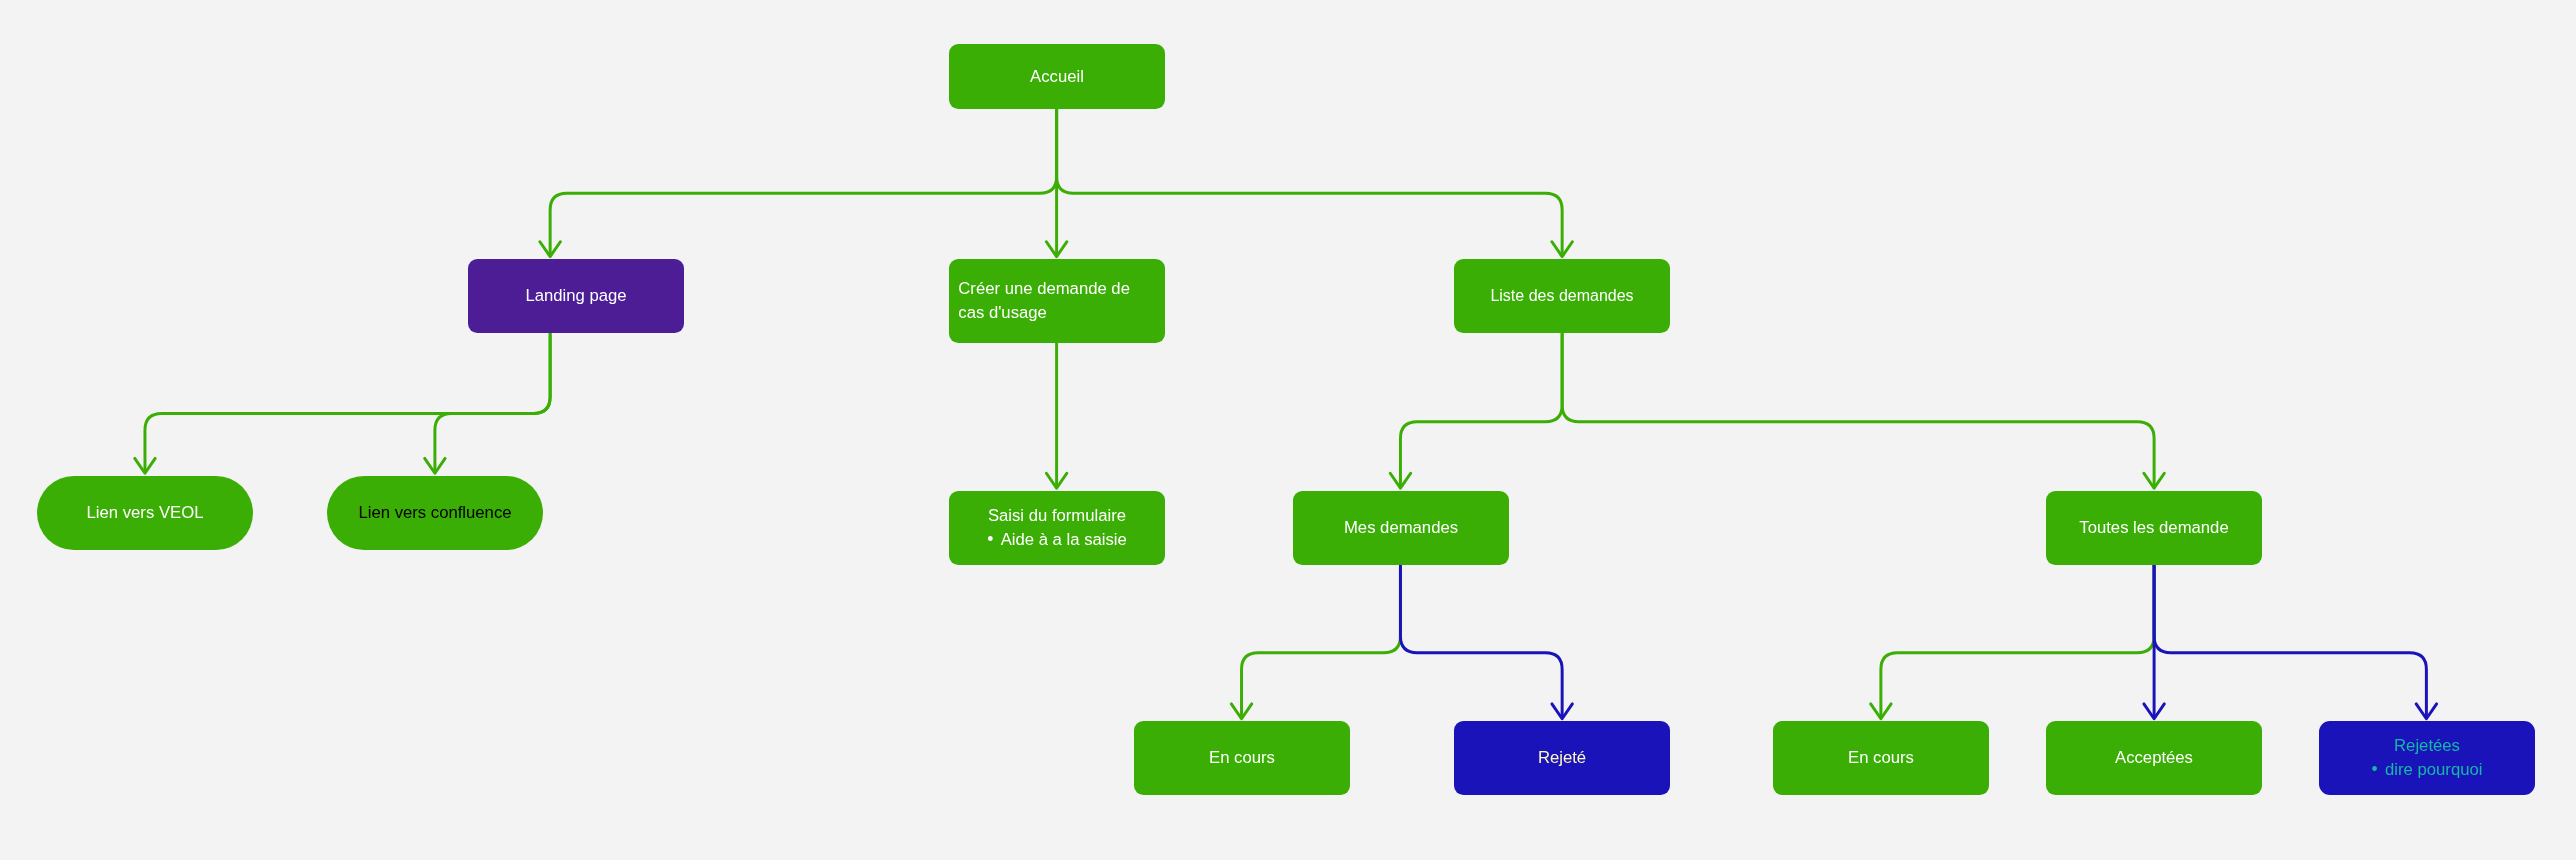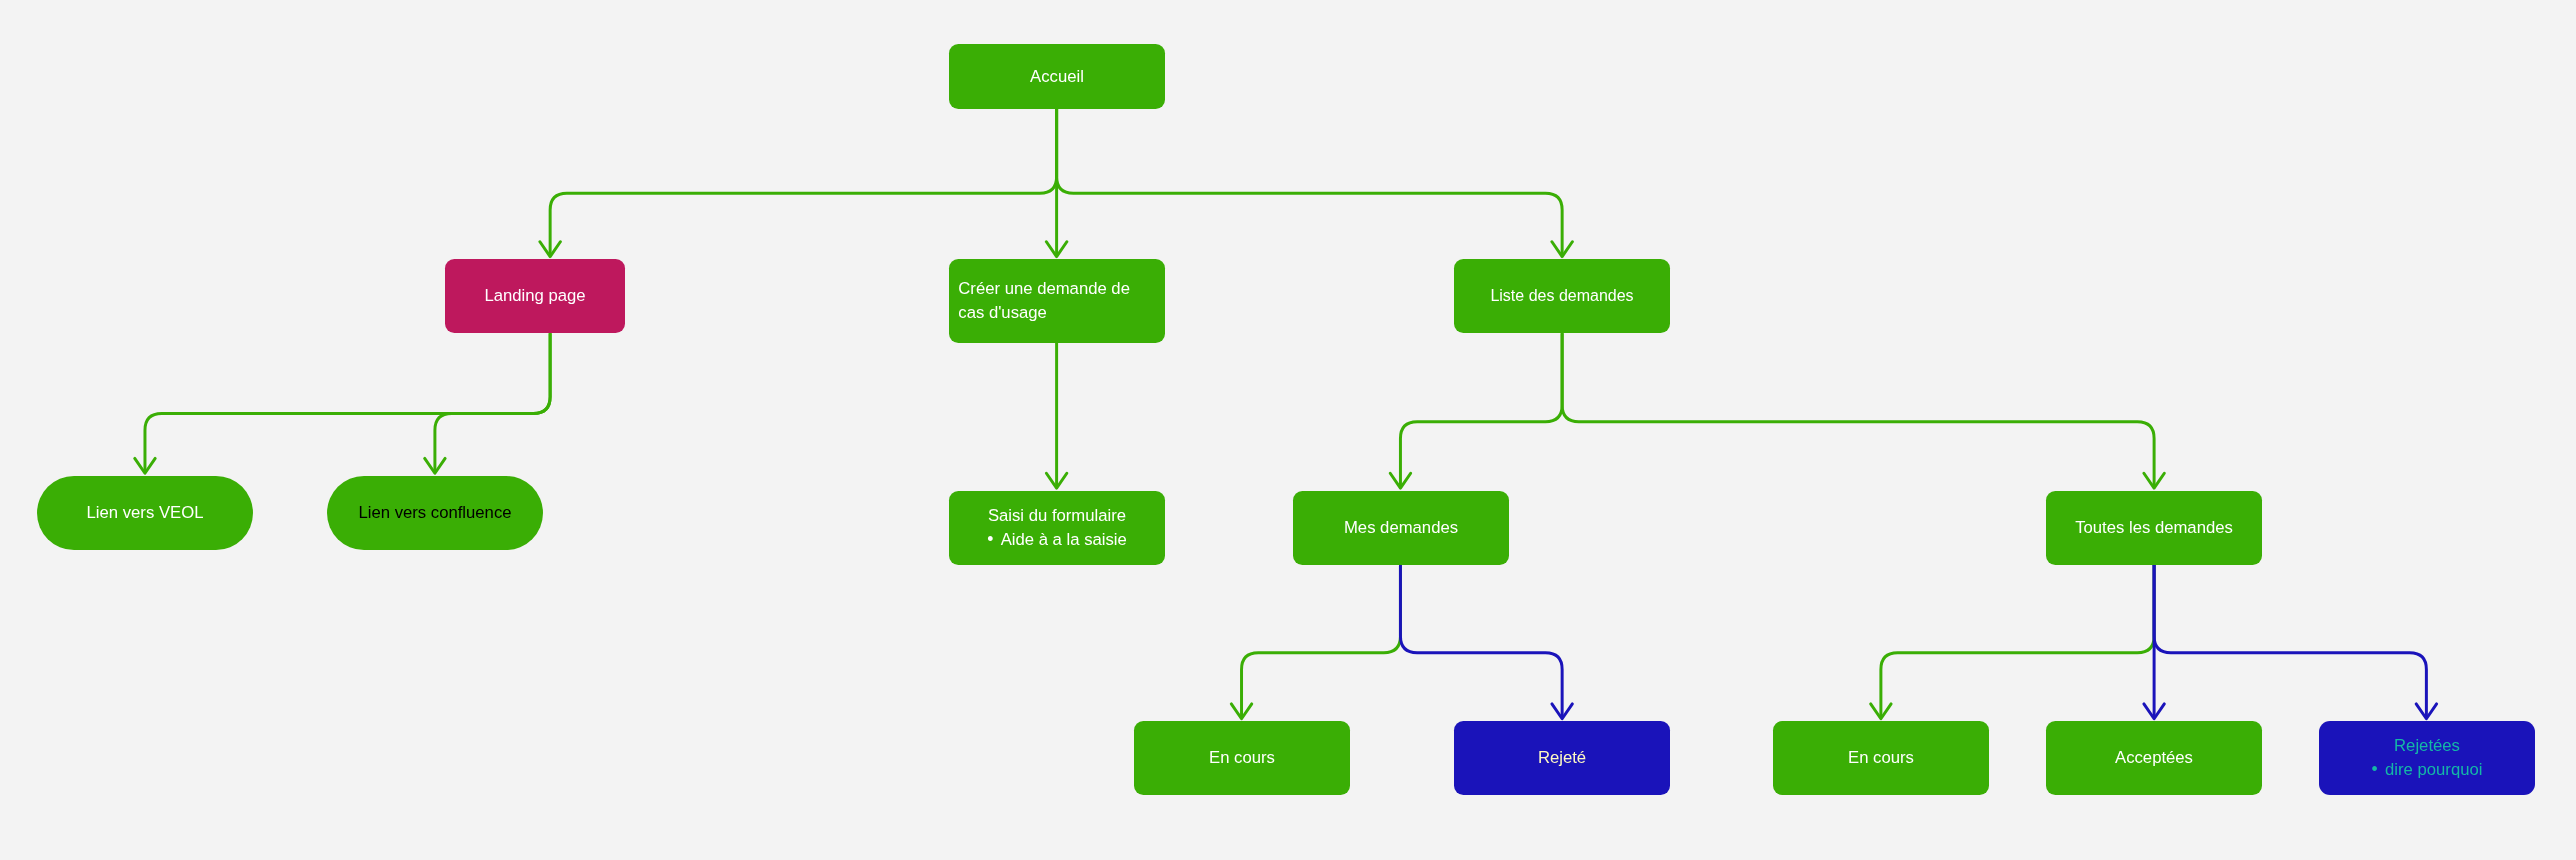--- a/index.html
+++ b/index.html
@@ -98,21 +98,21 @@
       <path d="M 2013 757 L 2024 773 L 2035 757" fill="none" stroke="#3aae05" stroke-width="3.2" stroke-linecap="round" stroke-linejoin="round"></path>
       <path d="M 2318 608 L 2318 771" fill="none" stroke="#1a13ba" stroke-width="3.2" stroke-linecap="round" stroke-linejoin="round"></path>
       <path d="M 2307 757 L 2318 773 L 2329 757" fill="none" stroke="#1a13ba" stroke-width="3.2" stroke-linecap="round" stroke-linejoin="round"></path>
       <path d="M 2318 608 L 2318 684.08 Q 2318 702.08 2336 702.08 L 2593 702.08 Q 2611 702.08 2611 720.08 L 2611 771" fill="none" stroke="#1a13ba" stroke-width="3.2" stroke-linecap="round" stroke-linejoin="round"></path>
       <path d="M 2600 757 L 2611 773 L 2622 757" fill="none" stroke="#1a13ba" stroke-width="3.2" stroke-linecap="round" stroke-linejoin="round"></path>
     </svg>
   <div id="node-layer">
       <div class="node green" style="left: 949px; top: 44px; width: 216px; height: 65px; font-size: 16.7px; background: rgb(58, 174, 5); color: rgb(255, 255, 255);">
         <span class="node-title">Accueil</span>
       </div>
-      <div class="node green" style="left: 445px; top: 259px; width: 180px; height: 74px; font-size: 16.7px; background: #be185d; color: rgb(255, 255, 255);">
+      <div class="node green" style="left: 468px; top: 259px; width: 216px; height: 74px; font-size: 16.7px; background: #4c1d95; color: rgb(255, 255, 255);">
         <span class="node-title">Landing page</span>
       </div>
       <div class="node green" style="left: 949px; top: 259px; width: 216px; height: 84px; font-size: 16.7px; background: rgb(58, 174, 5); color: rgb(255, 255, 255);">
         <span class="node-title">Créer une demande de cas d'usage</span>
       </div>
       <div class="node green" style="left: 1454px; top: 259px; width: 216px; height: 74px; font-size: 16px; background: rgb(58, 174, 5); color: rgb(255, 255, 255);">
         <span class="node-title">Liste des demandes</span>
       </div>
       <div class="node green pill" style="left: 37px; top: 476px; width: 216px; height: 74px; font-size: 16.7px; background: rgb(58, 174, 5); color: rgb(255, 255, 255);">
         <span class="node-title">Lien vers VEOL</span>
@@ -123,21 +123,21 @@
       <div class="node green" style="left: 949px; top: 491px; width: 216px; height: 74px; font-size: 16.7px; background: rgb(58, 174, 5); color: rgb(255, 255, 255);">
         <span class="node-title">Saisi du formulaire</span>
         <ul class="bullets">
           <li><span class="dot">•</span><span class="btxt">Aide à a la saisie</span></li>
         </ul>
       </div>
       <div class="node green" style="left: 1293px; top: 491px; width: 216px; height: 74px; font-size: 16.7px; background: rgb(58, 174, 5); color: rgb(255, 255, 255);">
         <span class="node-title">Mes demandes</span>
       </div>
       <div class="node green" style="left: 2046px; top: 491px; width: 216px; height: 74px; font-size: 16.7px; background: rgb(58, 174, 5); color: rgb(255, 255, 255);">
-        <span class="node-title">Toutes les demandes</span>
+        <span class="node-title">Toutes les demande</span>
       </div>
       <div class="node green" style="left: 1134px; top: 721px; width: 216px; height: 74px; font-size: 16.7px; background: rgb(58, 174, 5); color: rgb(255, 255, 255);">
         <span class="node-title">En cours</span>
       </div>
       <div class="node blue" style="left: 1454px; top: 721px; width: 216px; height: 74px; font-size: 16.7px; background: rgb(26, 19, 186); color: #fef9c3;">
         <span class="node-title">Rejeté</span>
       </div>
       <div class="node green" style="left: 1773px; top: 721px; width: 216px; height: 74px; font-size: 16.7px; background: rgb(58, 174, 5); color: rgb(255, 255, 255);">
         <span class="node-title">En cours</span>
       </div>

